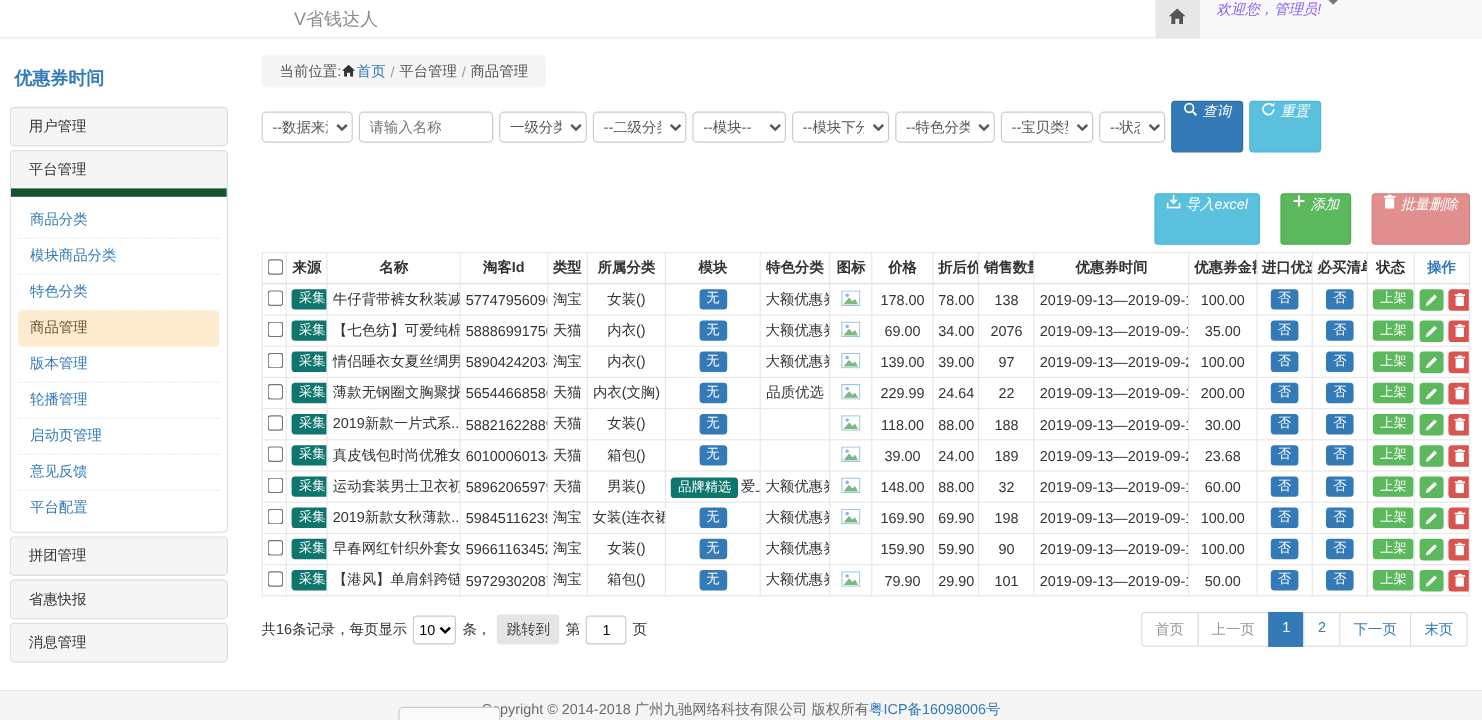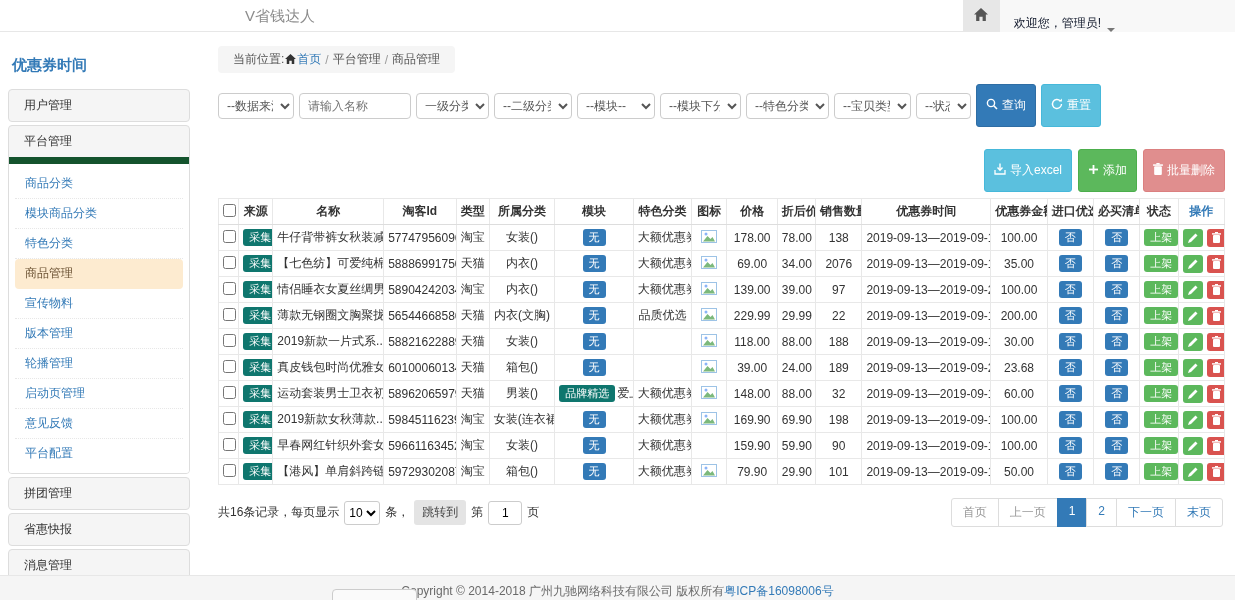--- a/index.html
+++ b/index.html
@@ -6,48 +6,48 @@
   html,body { width:1235px; height:600px; }
   body {
     font-family: "Liberation Sans", "DejaVu Sans", sans-serif;
     background:#fff; position:relative; overflow:hidden; color:#333;
   }
   
   .navbar { height:32px; background:#fff; border-bottom:1px solid #e7e7e7; position:relative; }
   .brand { position:absolute; left:245px; top:7px; font-size:15px; color:#8c8c8c; }
   .nav-right { position:absolute; right:0; top:0; height:32px; display:flex; align-items:stretch; background:#f8f8f8; }
   .home-box { width:37px; background:#e7e7e7; display:flex; align-items:center; justify-content:center; cursor:pointer; }
-  .welcome { display:flex; align-items:flex-end; gap:6px; padding:0 120px 0 14px; font-size:12px; color:#0f172a; cursor:pointer; }
+  .welcome { display:flex; align-items:flex-start; gap:6px; padding:0 120px 0 14px; font-size:12px; color:#8b5cf6; cursor:pointer;font-style:italic; }
   .caret { width:0; height:0; border-left:4px solid transparent; border-right:4px solid transparent; border-top:4px solid #777; }
   
   .sidebar { position:absolute; left:8px; top:40px; width:182px; height:535px; overflow:hidden; }
   .sidebar-title { color:#337ab7; font-size:15px; font-weight:bold; margin:16px 0 14px 4px; }
   .panel { border:1px solid #ddd; border-radius:4px; background:#f5f5f5; margin-bottom:3px; overflow:hidden; }
   .panel-heading { padding:7px 15px; font-size:12px; color:#333; cursor:pointer; }
   .panel-body { background:#fff; border-top:7px solid #14532d; padding:5px 6px; }
   .submenu-item { padding:6px 4px 6px 10px; font-size:12px; color:#337ab7; border-bottom:1px dotted #e7e7e7; cursor:pointer; }
   .submenu-item:last-child { border-bottom:none; }
   .submenu-item.active { background:#fdebd0; border-radius:4px; color:#6b5233; border-bottom-color:transparent; }
   
   .main { position:absolute; left:218px; top:32px; width:1007px; }
   .breadcrumb { display:inline-flex; align-items:center; gap:1px; margin-top:14px; background:#f5f5f5; border-radius:4px; padding:5px 15px; font-size:12px; color:#555; }
   .breadcrumb a { color:#337ab7; text-decoration:none; cursor:pointer; }
   .crumb-sep { color:#9a9a9a; padding:0 3px; }
   
   .filters { display:flex; gap:5px; margin-top:11px; align-items:center; }
   .f-select,.f-input { height:26px; font-size:12px; color:#555; border:1px solid #ccc; border-radius:4px; background:#fff; padding:2px 4px; }
   .f-input { padding:3px 8px; }
   .f1{width:76px}.f2{width:112px}.f3{width:73px}.f4{width:78px}.f5{width:78px}.f6{width:81px}.f7{width:83px}.f8{width:77px}.f9{width:55px}
-  .btn { height:43px; font-size:12px; color:#fff; border:1px solid transparent; border-radius:3px; display:inline-flex; align-items:center; gap:4px; padding:0 9px; cursor:pointer; }
+  .btn { height:43px; font-size:12px; color:#fff; border:1px solid transparent; border-radius:3px; display:inline-flex; align-items:flex-start; gap:4px; padding:0 9px; cursor:pointer;font-style:italic; }
   .btn-primary { background:#337ab7; border-color:#2e6da4; }
   .btn-info    { background:#5bc0de; border-color:#46b8da; }
   .btn-success { background:#5cb85c; border-color:#4cae4c; }
   .btn-danger-soft { background:#e08e8e; border-color:#db8080; }
   
-  .toolbar { display:flex; justify-content:flex-end; gap:6px; margin-top:22px; }
+  .toolbar { display:flex; justify-content:flex-end; gap:17px; margin-top:34px; }
   
   .table { width:100%; border-collapse:collapse; table-layout:fixed; font-size:12px; margin-top:6px; border:1px solid #ddd; }
   .table th, .table td { border:1px solid #e8e8e8; text-align:center; padding:3px 4px; height:26px; white-space:nowrap; overflow:hidden; color:#333; }
   .table th { font-weight:bold; border-bottom:1px solid #ddd; background:#fff; }
   .table th.op-head { color:#337ab7; }
   .badge { display:inline-block; padding:2px 6px; border-radius:3px; color:#fff; font-size:11px; line-height:13px; }
   .badge-orange { background:#0f766e; }
   .badge-blue   { background:#337ab7; cursor:pointer; }
   .badge-green  { background:#5cb85c; cursor:pointer; }
   .mod-text { margin-left:2px; color:#333; }
@@ -98,21 +98,20 @@
       <div class="panel">
         <div class="panel-heading">用户管理</div>
       </div>
       <div class="panel">
         <div class="panel-heading">平台管理</div>
         <div class="panel-body">
           <div class="submenu-item">商品分类</div>
           <div class="submenu-item">模块商品分类</div>
           <div class="submenu-item">特色分类</div>
           <div class="submenu-item active">商品管理</div>
-          <div class="submenu-item">宣传物料</div>
           <div class="submenu-item">版本管理</div>
           <div class="submenu-item">轮播管理</div>
           <div class="submenu-item">启动页管理</div>
           <div class="submenu-item">意见反馈</div>
           <div class="submenu-item">平台配置</div>
         </div>
       </div>
       <div class="panel">
         <div class="panel-heading">拼团管理</div>
       </div>
@@ -357,21 +356,21 @@
           <td>天猫</td>
           <td>内衣(文胸)</td>
           <td><span class="badge badge-blue">无</span></td>
           <td>品质优选</td>
           <td><span><svg width="16" height="13" viewBox="0 0 16 13">
                 <rect x="0.5" y="0.5" width="15" height="12" fill="#fff" stroke="#9dc3e6"></rect>
                 <circle cx="5" cy="4" r="1.5" fill="#8ab4f8"></circle>
                 <path d="M2 11.5 L6.5 6 L9.5 9 L11.5 7 L14 11.5 Z" fill="#7cb97c"></path>
               </svg></span></td>
           <td>229.99</td>
-          <td>29.99</td>
+          <td>24.64</td>
           <td>22</td>
           <td>2019-09-13—2019-09-17</td>
           <td>200.00</td>
           <td><span class="badge badge-blue">否</span></td>
           <td><span class="badge badge-blue">否</span></td>
           <td><span class="badge badge-green">上架</span></td>
           <td><span class="op-btn op-edit">
               <svg width="10" height="10" viewBox="0 0 10 10">
                 <path d="M0 10 L1 7 L7.5 0.5 L9.5 2.5 L3 9 Z" fill="#fff"></path>
               </svg>

